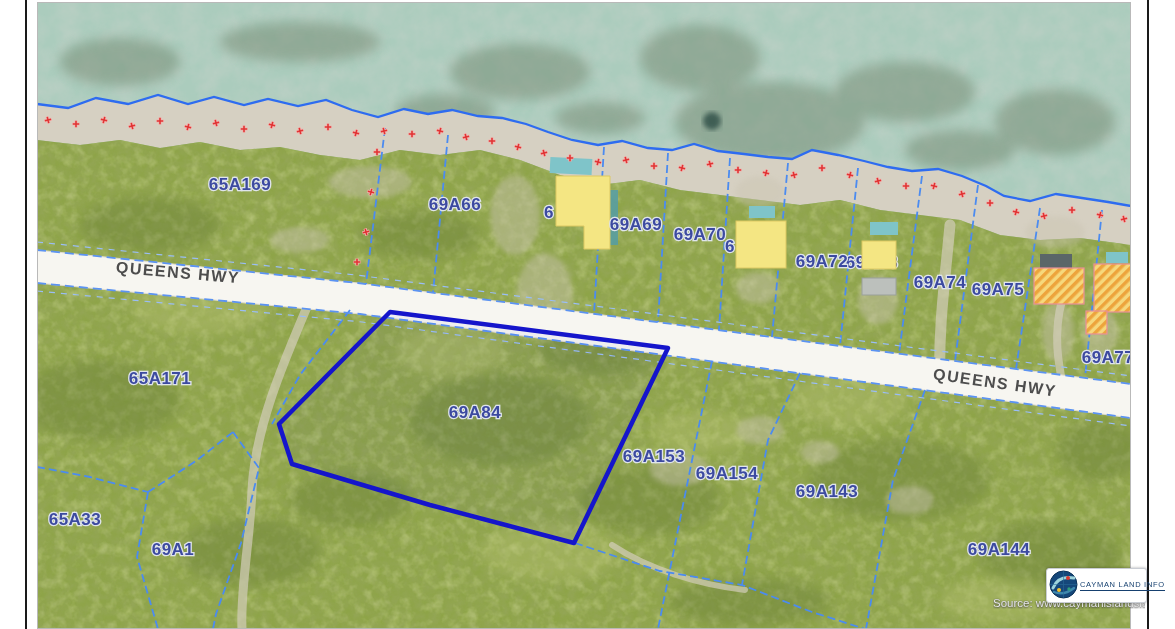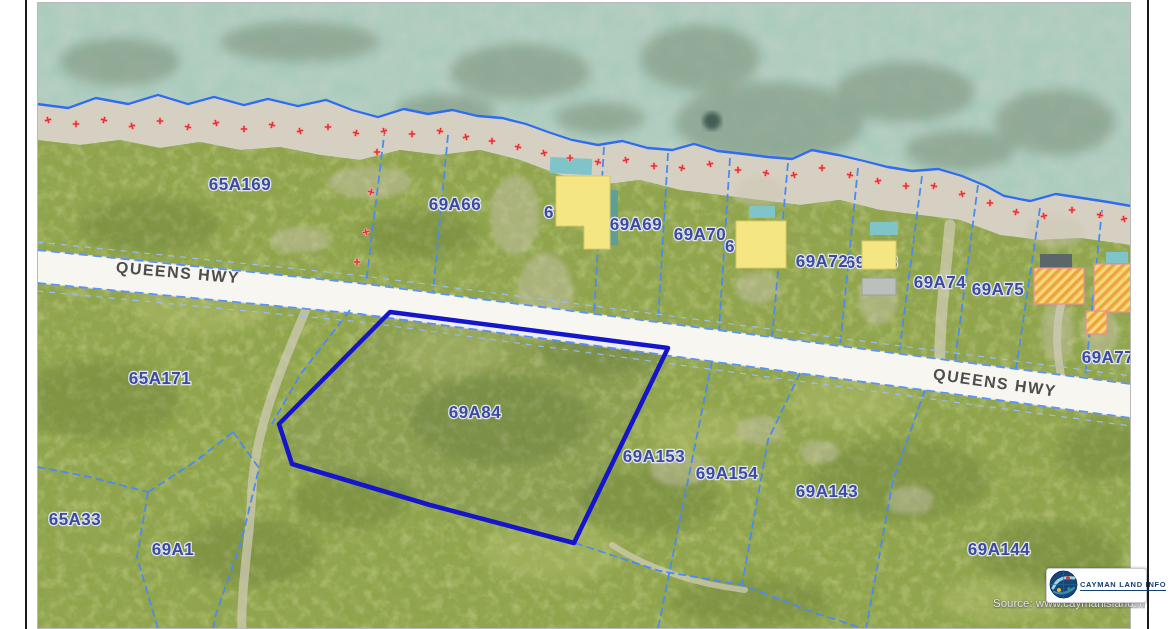--- a/index.html
+++ b/index.html
@@ -8,21 +8,21 @@
   .mapsvg{position:absolute;left:0;top:0;}
   .vline{position:absolute;top:0;bottom:0;background:#1a1a1a;width:2px;z-index:6;}
   .plabel{font-family:"Liberation Sans",sans-serif;font-weight:bold;font-size:17px;
           fill:#3c4aa0;stroke:#dfe4ec;stroke-width:2.6px;paint-order:stroke;letter-spacing:0.5px;}
   .roadlabel{font-family:"Liberation Sans",sans-serif;font-weight:bold;font-size:16px;
           fill:#4d4d4d;letter-spacing:1.5px;}
   .logo{position:absolute;left:1046px;top:568px;width:99px;height:33px;background:#ffffff;
         border:1px solid #c9cdd4;border-radius:3px;box-shadow:0 0 3px rgba(0,0,0,.35);
         z-index:10;display:flex;align-items:center;}
   .logo .globe{position:absolute;left:1px;top:0px;width:31px;height:31px;}
-  .logo .brand{margin-left:33px;font-size:7.5px;font-weight:bold;color:#16406f;
+  .logo .brand{margin-left:33px;font-size:7.5px;font-weight:normal;color:#16406f;
         letter-spacing:0.7px;border-bottom:1.5px solid #16406f;padding-bottom:1px;white-space:nowrap;}
   .source{position:absolute;left:993px;top:597px;width:152px;z-index:9;overflow:hidden;
         white-space:nowrap;font-size:11.5px;color:rgba(245,245,245,.92);
         text-shadow:0 1px 2px rgba(70,70,70,.95), 0 0 1px rgba(70,70,70,.9);}
 </style>
 </head>
 <body>
 
 <div class="page">
 

